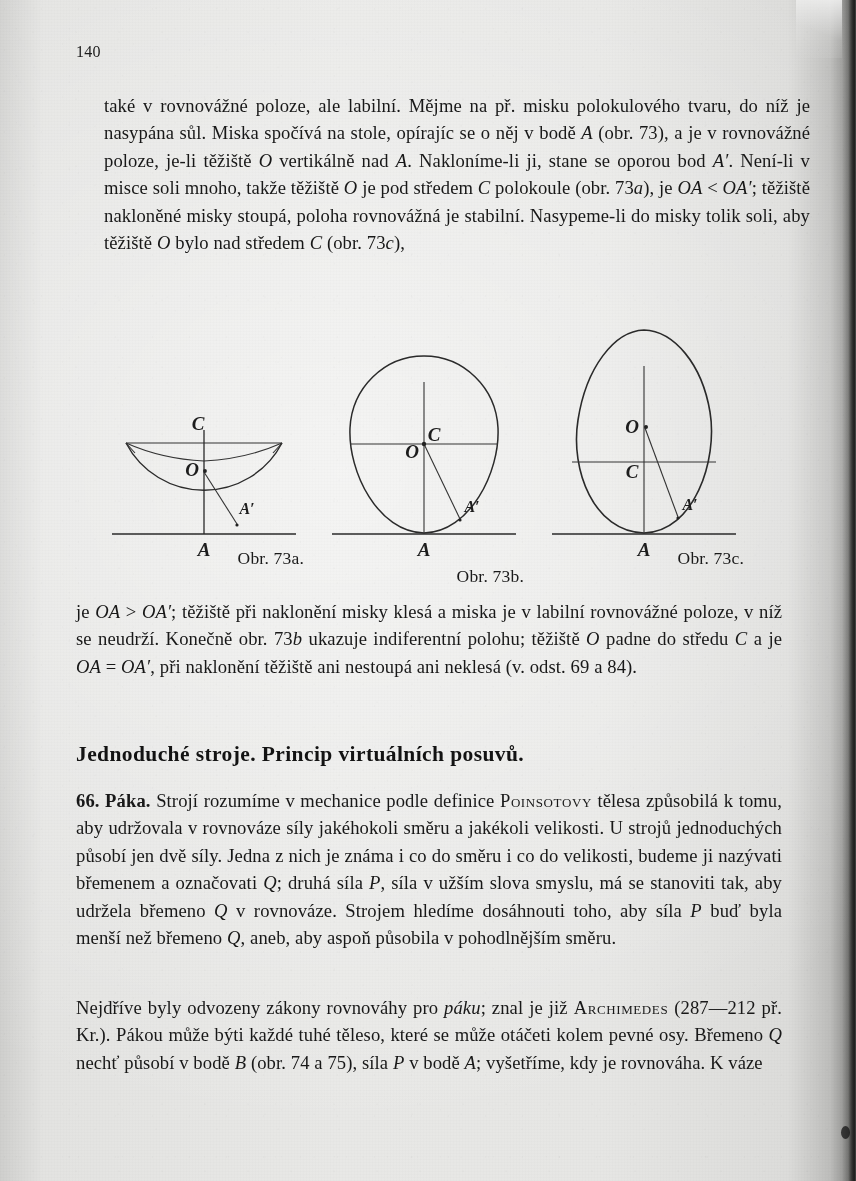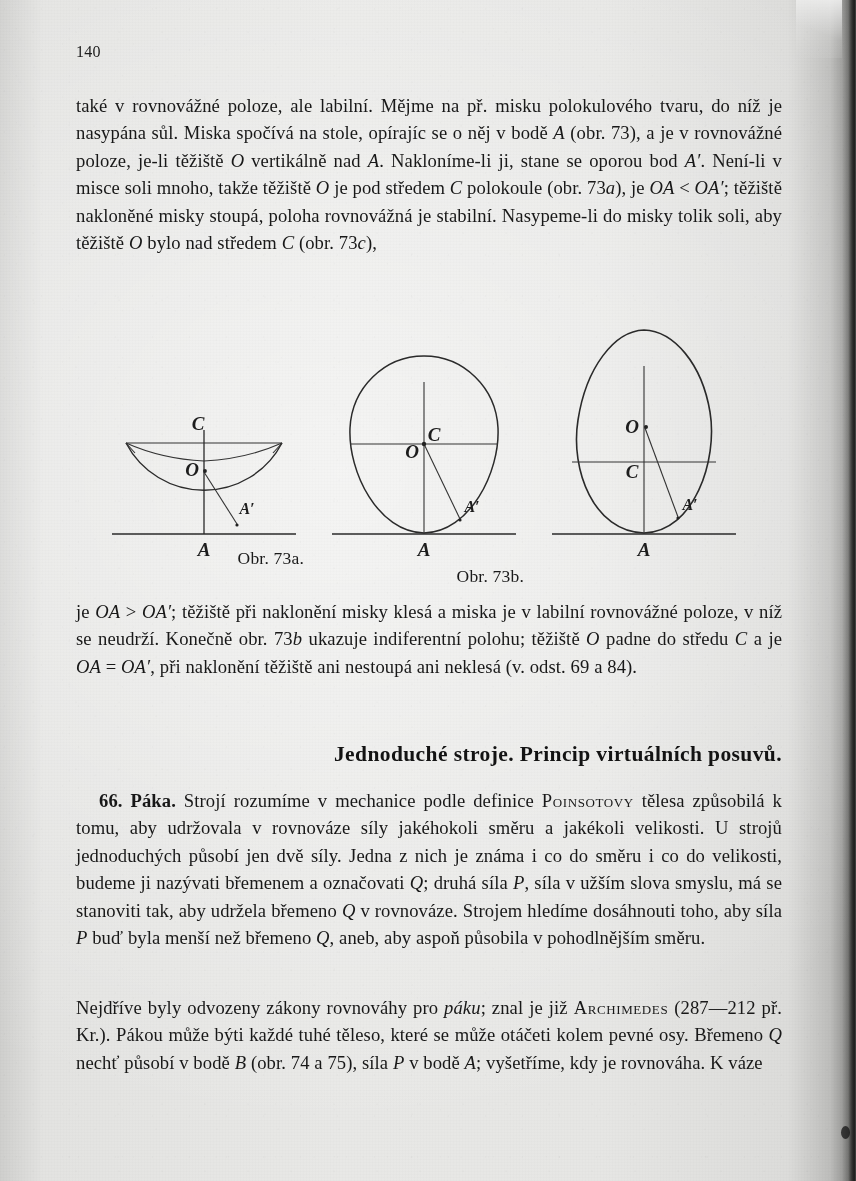--- a/index.html
+++ b/index.html
@@ -78,42 +78,42 @@
   .textblock {
     position: absolute;
     left: 76px;
     width: 706px;
     text-align: justify;
     font-size: 18.6px;
     line-height: 27.4px;
     letter-spacing: 0.1px;
     color: #181818;
   }
-  #para-intro { top: 92px; }
+  #para-intro { top: 92px; margin-left: 28px; }
   #para-mid   { top: 598px; }
   #para-66    { top: 787px; }
   #para-arch  { top: 994px; }
 
   .textblock p { margin: 0; text-indent: 0; }
   .indent { text-indent: 30px; }
 
   i, .it { font-style: italic; }
   .math { font-style: italic; font-family: "Liberation Serif", serif; }
   .sc {
     font-variant: small-caps;
     letter-spacing: 0.6px;
   }
-  .bold { font-weight: bold; margin-left: 23px; }
+  .bold { font-weight: bold; }
 
   .heading {
     position: absolute;
     left: 76px;
     top: 742px;
     width: 706px;
-    text-align: right;
+    text-align: left;
     font-size: 21.5px;
     font-weight: bold;
     letter-spacing: 0.4px;
     color: #131313;
   }
 
   
   .figures {
     position: absolute;
     left: 76px;
@@ -241,20 +241,21 @@
         <line x1="101" y1="108" x2="134" y2="197" class="ink-thin"></line>
         <circle cx="102" cy="107" r="2" fill="#222" stroke="none"></circle>
         <circle cx="134" cy="198" r="1.6" fill="#222" stroke="none"></circle>
 
         <text class="fig-label lbl-lg" x="88" y="113" text-anchor="middle">O</text>
         <text class="fig-label lbl-lg" x="88" y="158" text-anchor="middle">C</text>
         <text class="fig-label lbl-lg" x="100" y="236" text-anchor="middle">A</text>
         <text class="fig-label lbl-sm" x="146" y="190" text-anchor="middle">A′</text>
       </svg>
     </div>
+    <div class="caption" id="cap-c">Obr. 73c.</div>
 
   </div>
 
   <div class="textblock" id="para-mid">
     <p><span>je </span><i class="math">OA</i><span> &gt; </span><i class="math">OA′</i><span>; těžiště při naklonění misky klesá a miska je v labilní rovnovážné poloze, v níž se neudrží. Konečně obr. 73</span><i class="math">b</i><span> ukazuje indiferentní polohu; těžiště </span><i class="math">O</i><span> padne do středu </span><i class="math">C</i><span> a je </span><i class="math">OA</i><span> = </span><i class="math">OA′</i><span>, při naklonění těžiště ani nestoupá ani neklesá (v. odst. 69 a 84).</span></p>
   </div>
 
   <div class="heading">Jednoduché stroje. Princip virtuálních posuvů.</div>
 
   <div class="textblock" id="para-66">

